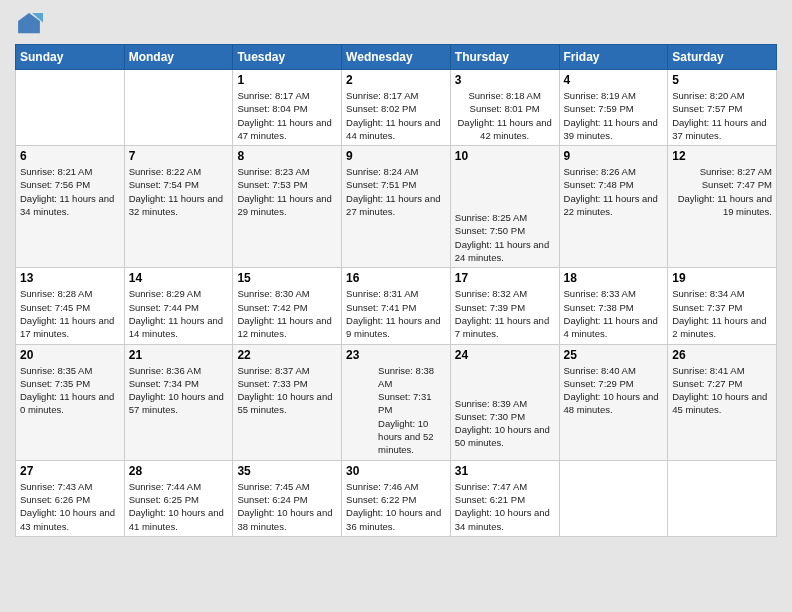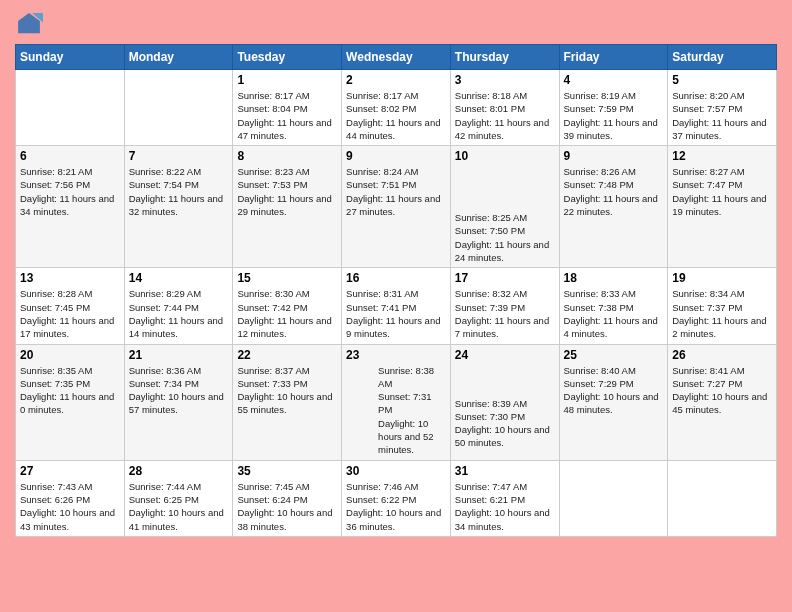--- a/index.html
+++ b/index.html
@@ -6,21 +6,21 @@
     body {
       font-family: Arial, sans-serif;
       background: #fff;
       width: 792px;
       height: 612px;
       overflow: hidden;
     }
     .page {
       width: 792px;
       min-height: 612px;
-      background: #fca5a5;
+      background: #e5e5e5;
       padding: 10px 15px 10px 15px;
     }
     .header {
       display: flex;
       justify-content: space-between;
       align-items: flex-start;
       margin-bottom: 6px;
     }
     .logo {
       display: flex;
@@ -147,21 +147,21 @@
 Daylight: 11 hours and 47 minutes.</div>
           </td>
           <td>
             <span class="day-num">2</span>
             <div class="day-info" style="white-space: pre-line;">Sunrise: 8:17 AM
 Sunset: 8:02 PM
 Daylight: 11 hours and 44 minutes.</div>
           </td>
           <td>
             <span class="day-num">3</span>
-            <div class="day-info" style="white-space: pre-line;">Sunrise: 8:18 AM
+            <div class="day-info" style="white-space: pre-line; text-align: center;">Sunrise: 8:18 AM
 Sunset: 8:01 PM
 Daylight: 11 hours and 42 minutes.</div>
           </td>
           <td>
             <span class="day-num">4</span>
             <div class="day-info" style="white-space: pre-line;">Sunrise: 8:19 AM
 Sunset: 7:59 PM
 Daylight: 11 hours and 39 minutes.</div>
           </td>
           <td>
@@ -203,21 +203,21 @@
 Daylight: 11 hours and 24 minutes.</div>
           </td>
           <td>
             <span class="day-num">9</span>
             <div class="day-info" style="white-space: pre-line;">Sunrise: 8:26 AM
 Sunset: 7:48 PM
 Daylight: 11 hours and 22 minutes.</div>
           </td>
           <td>
             <span class="day-num">12</span>
-            <div class="day-info" style="white-space: pre-line;">Sunrise: 8:27 AM
+            <div class="day-info" style="white-space: pre-line; text-align: right;">Sunrise: 8:27 AM
 Sunset: 7:47 PM
 Daylight: 11 hours and 19 minutes.</div>
           </td>
         </tr>
         <tr>
           <td>
             <span class="day-num">13</span>
             <div class="day-info" style="white-space: pre-line;">Sunrise: 8:28 AM
 Sunset: 7:45 PM
 Daylight: 11 hours and 17 minutes.</div>

